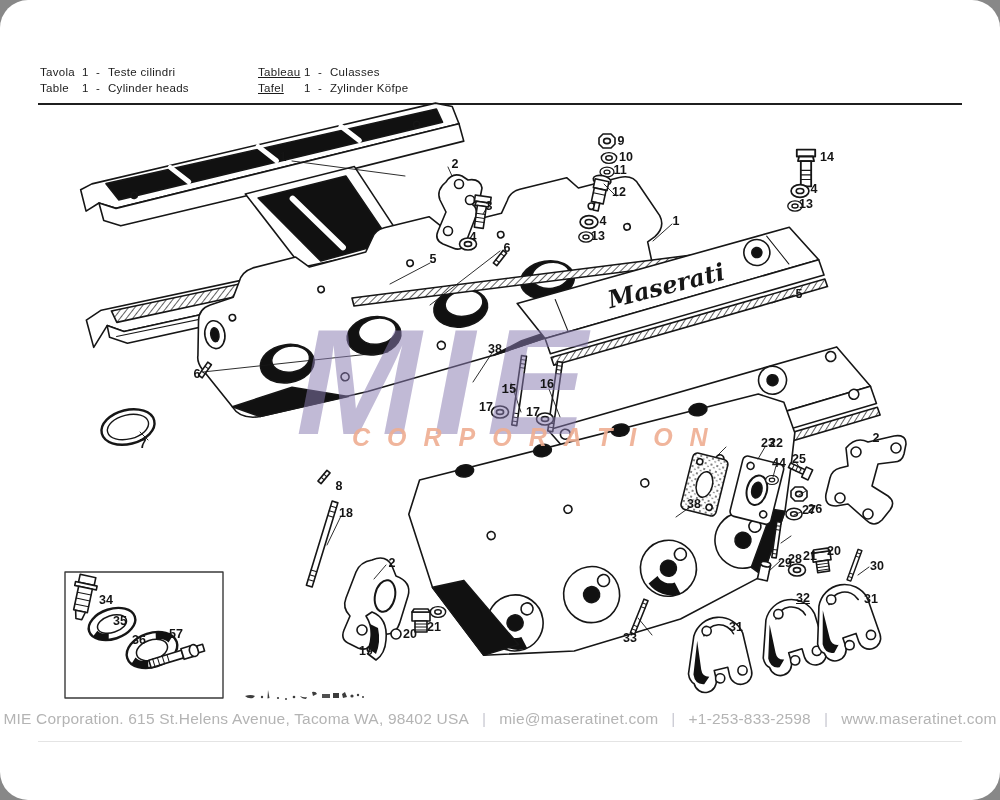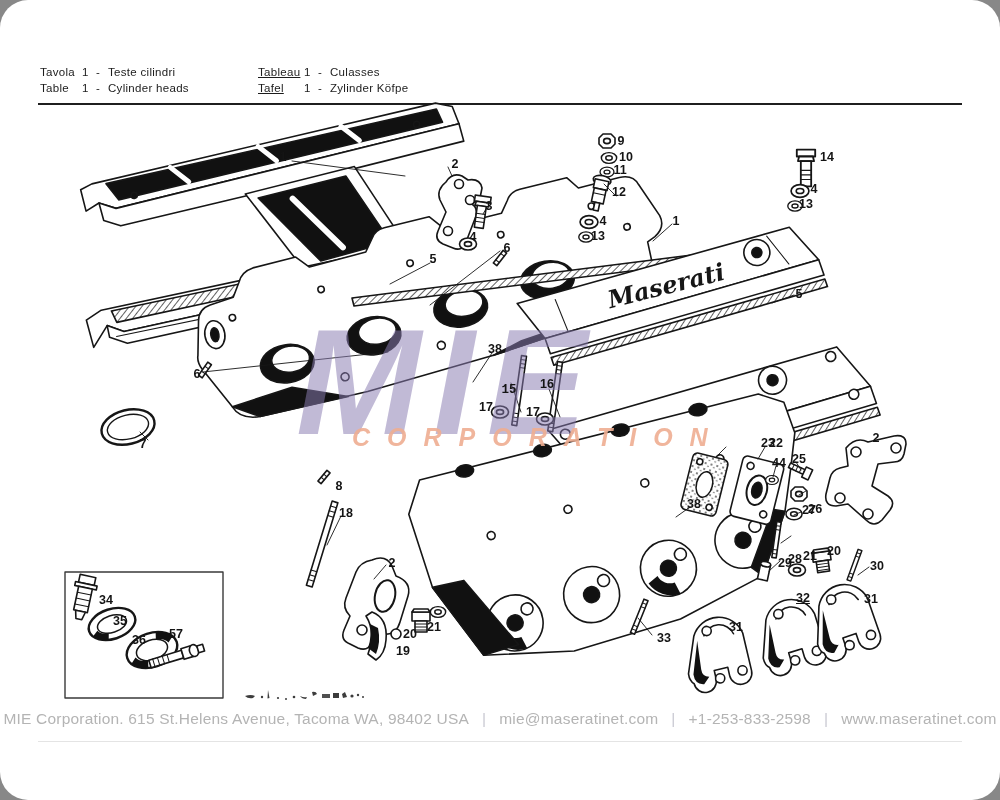--- a/index.html
+++ b/index.html
@@ -440,24 +440,24 @@
       <span class="callout" style="left: 779px; top: 463px;">44</span>
       <span class="callout" style="left: 799px; top: 459px;">25</span>
       <span class="callout" style="left: 876px; top: 438px;">2</span>
       <span class="callout" style="left: 815px; top: 510px; font-family: Liberation Mono, monospace;">26</span>
       <span class="callout" style="left: 809px; top: 510px;">27</span>
       <span class="callout" style="left: 795px; top: 535px; margin-top: 24px;">28</span>
       <span class="callout" style="left: 834px; top: 551px;">20</span>
       <span class="callout" style="left: 810px; top: 556px;">21</span>
       <span class="callout" style="left: 785px; top: 563px;">29</span>
       <span class="callout" style="left: 877px; top: 566px;">30</span>
-      <span class="callout" style="left: 366px; top: 651px; margin-left: 37px;">19</span>
+      <span class="callout" style="left: 366px; top: 651px;">19</span>
       <span class="callout" style="left: 410px; top: 634px;">20</span>
       <span class="callout" style="left: 434px; top: 627px;">21</span>
-      <span class="callout" style="left: 664px; top: 638px; text-align: right;">33</span>
+      <span class="callout" style="left: 630px; top: 638px; text-align: right;">33</span>
       <span class="callout" style="left: 736px; top: 627px;">31</span>
       <span class="callout" style="left: 803px; top: 598px; text-decoration: underline;">32</span>
       <span class="callout" style="left: 871px; top: 599px;">31</span>
       <span class="callout" style="left: 106px; top: 600px;">34</span>
       <span class="callout" style="left: 120px; top: 621px;">35</span>
       <span class="callout" style="left: 139px; top: 640px;">36</span>
       <span class="callout" style="left: 176px; top: 634px;">57</span>
     </div>
 
   <div class="footer">

